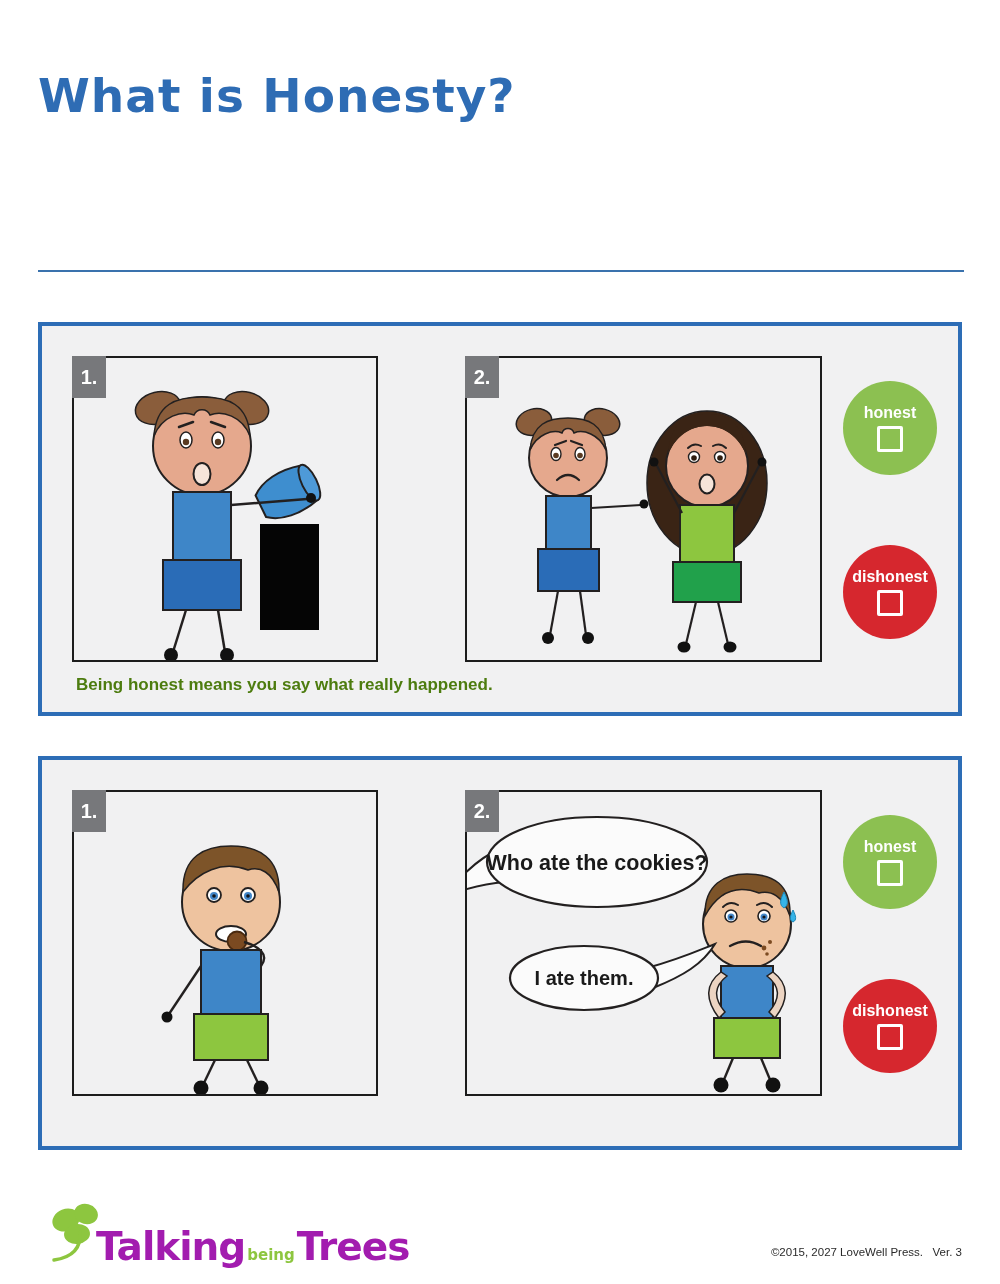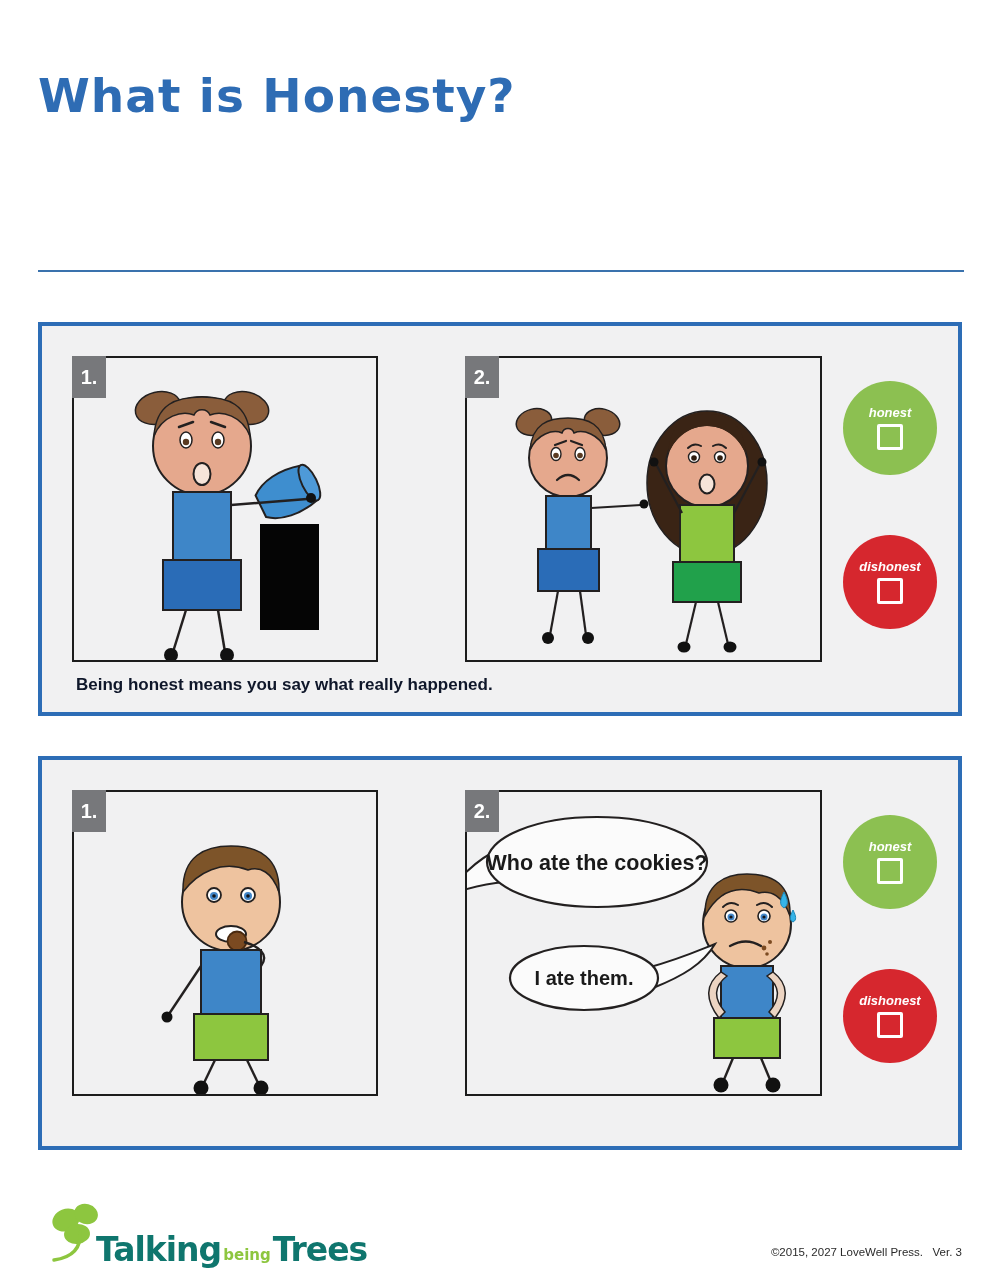--- a/index.html
+++ b/index.html
@@ -29,31 +29,31 @@
   .panel svg { display:block; width:100%; height:100%; }
 
   .badge { position:absolute; left:-2px; top:-2px; width:34px; height:42px;
            background:#77787b; color:#ffffff; font-size:20px; font-weight:bold;
            display:flex; align-items:center; justify-content:center; z-index:3; }
 
   .choice { position:absolute; width:94px; height:94px; border-radius:50%;
             display:flex; flex-direction:column; align-items:center; justify-content:center;
             gap:5px; left:801px; }
   .choice.honest    { background:#8cc051; top:55px; }
-  .choice.dishonest { background:#d6272e; top:209px;align-items:center; }
-  .choice .lbl { color:#ffffff; font-size:13px; font-weight:bold; line-height:1;font-style:italic; }
+  .choice.dishonest { background:#d6272e; top:219px;align-items:center; }
+  .choice .lbl { color:#ffffff; font-size:16px; font-weight:bold; line-height:1; }
   .choice .cbx { width:26px; height:26px; border:3px solid #ffffff; border-radius:2px;
                  background:transparent; cursor:pointer; }
 
-  .caption { position:absolute; left:34px; top:349px; font-size:17px; font-weight:bold; color:#0f172a;text-align:center; }
+  .caption { position:absolute; left:34px; top:349px; font-size:17px; font-weight:bold; color:#4d7c0f;text-align:center; }
 
   .footer-logo { position:absolute; left:44px; top:1198px; display:flex; align-items:flex-end; }
   .footer-logo svg { margin-right:-14px; margin-bottom:2px; }
   .logo-word { font-family:"DejaVu Sans", sans-serif; font-weight:bold; letter-spacing:-1px;
-               font-size:33px; color:#0f766e; line-height:1; }
+               font-size:39px; color:#a21caf; line-height:1; }
   .logo-with { font-size:15px; font-weight:bold; color:#8dc63f; letter-spacing:0;
                margin:0 2px 3px 2px; }
 
   .footer-site { position:absolute; left:0; right:0; top:1234px; text-align:center;
                  font-size:20px; color:#2d6db6; cursor:pointer; }
   .footer-copy { position:absolute; right:38px; top:1242px; font-size:11.5px; color:#2a2a2a;
                  white-space:pre; }
 
   svg text { font-family:"Liberation Sans", sans-serif; font-weight:bold; fill:#1a1a1a; }
 </style>

